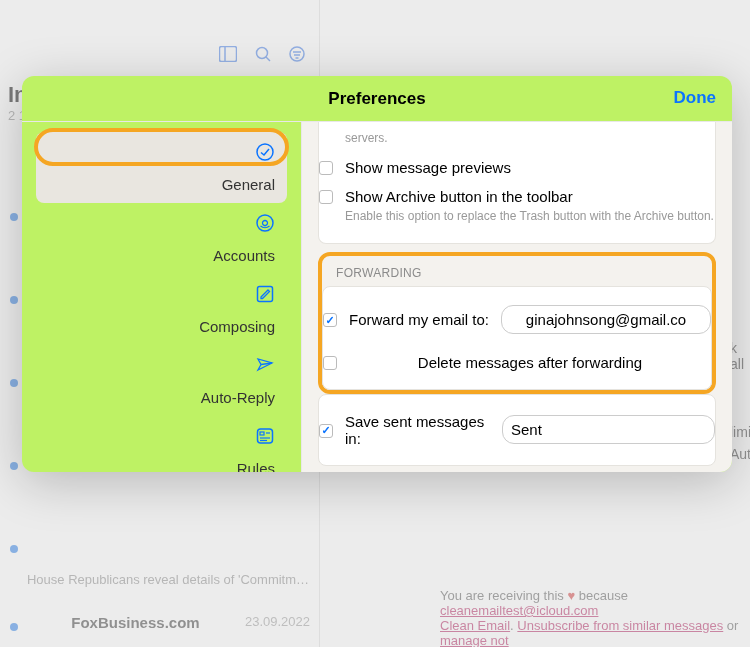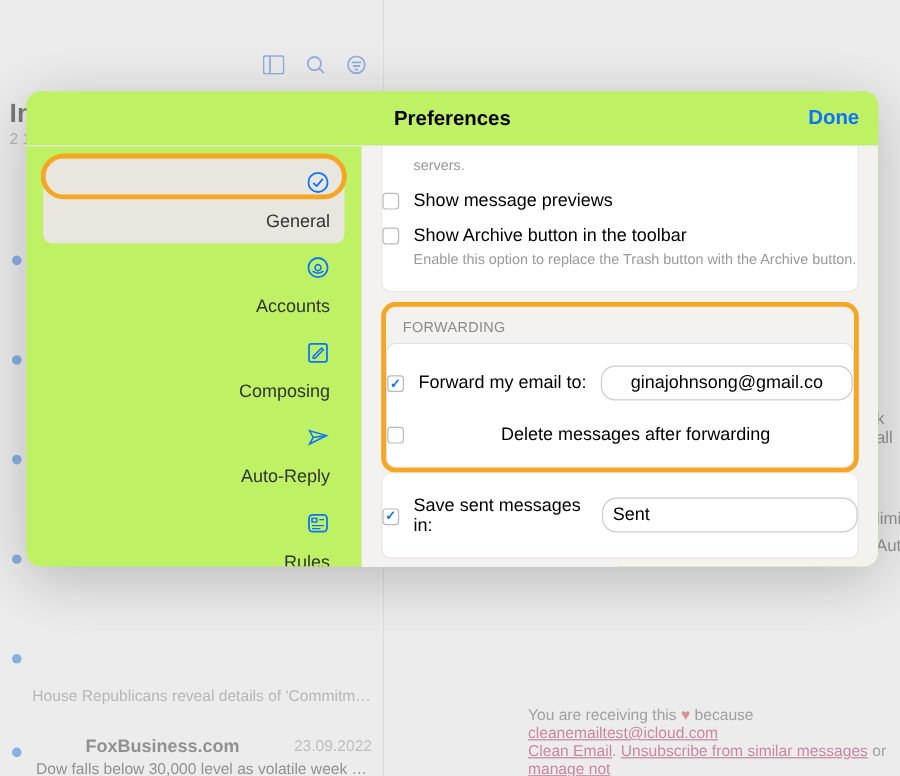--- a/index.html
+++ b/index.html
@@ -287,21 +287,20 @@
   <div class="bg-dot" style="top:379px"></div>
   <div class="bg-dot" style="top:462px"></div>
   <div class="bg-dot" style="top:545px"></div>
 
   <div class="bg-msg" style="top:570px">
     <div class="subj" style="color:#888; margin-left:18px">House Republicans reveal details of 'Commitm…</div>
   </div>
   <div class="bg-msg" style="top:614px">
     <span class="sender">FoxBusiness.com</span>
     <span class="date">23.09.2022</span>
-    <div class="subj">Dow falls below 30,000 level as volatile week …</div>
   </div>
   <div class="bg-dot" style="top:623px"></div>
 
   <div class="bg-right"></div>
   <div class="bg-right-text">
     <span>You are receiving this</span> <span style="color:#d33">♥</span>
     <span>because</span>
     <a>cleanemailtest@icloud.com</a> 
     <br><a>Clean Email</a><span>.</span>
     <a>Unsubscribe from similar messages</a><span> or </span><a>manage not</a>

